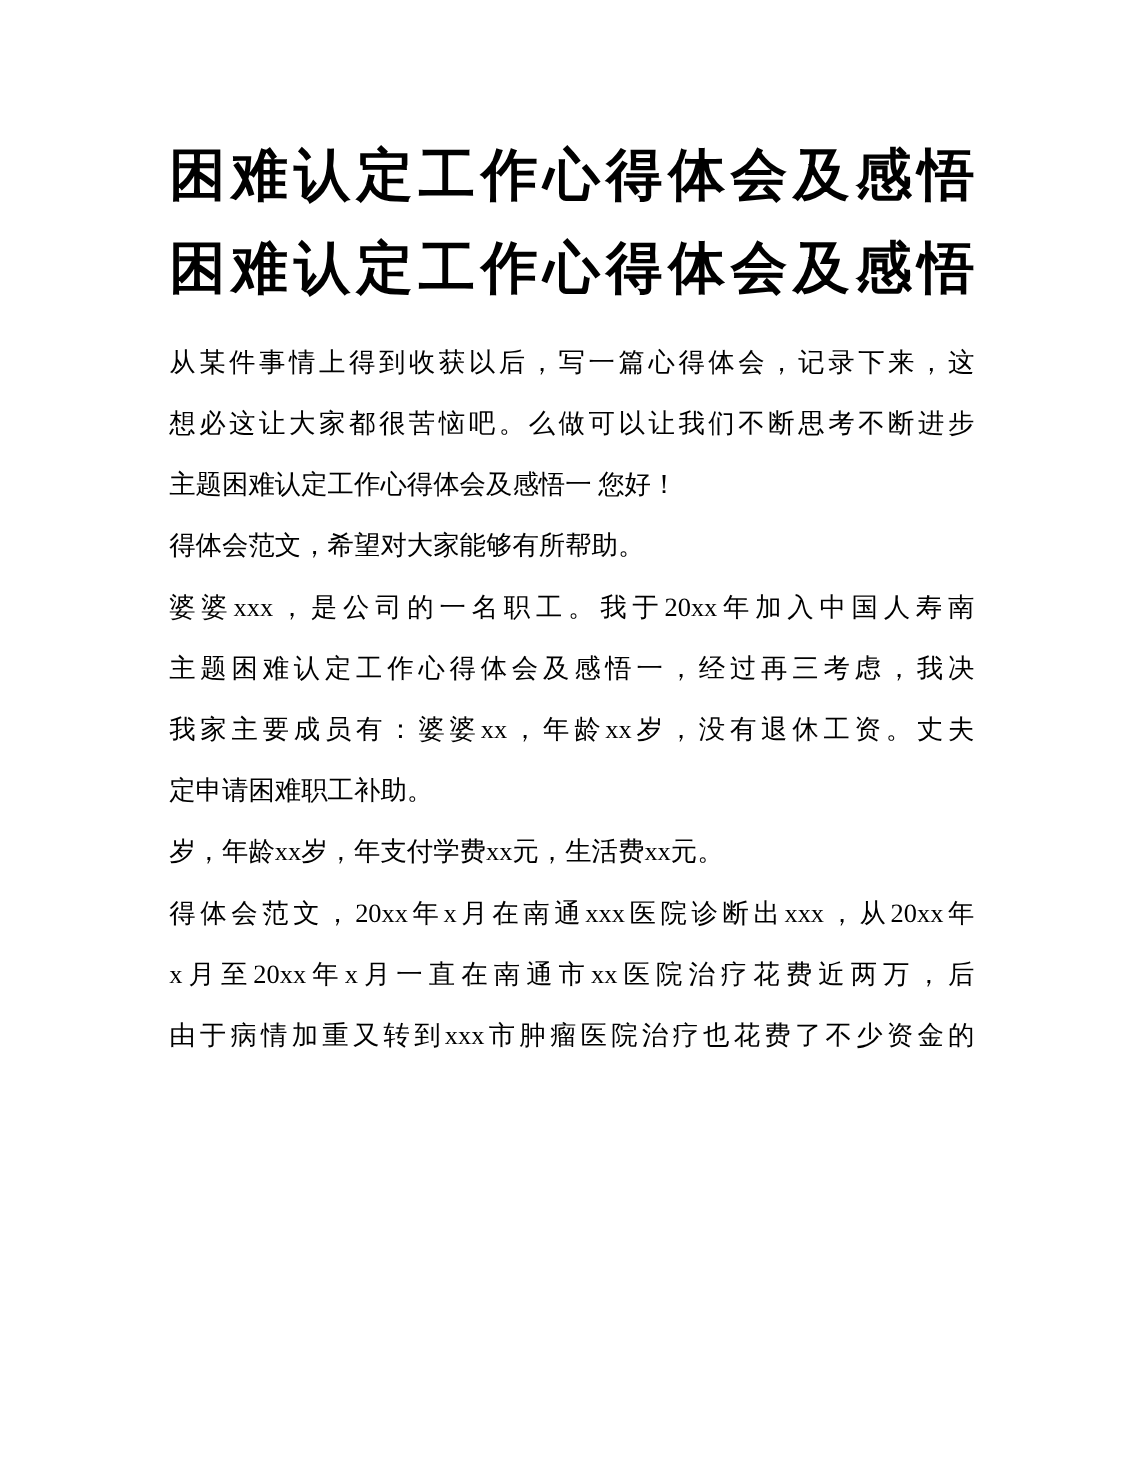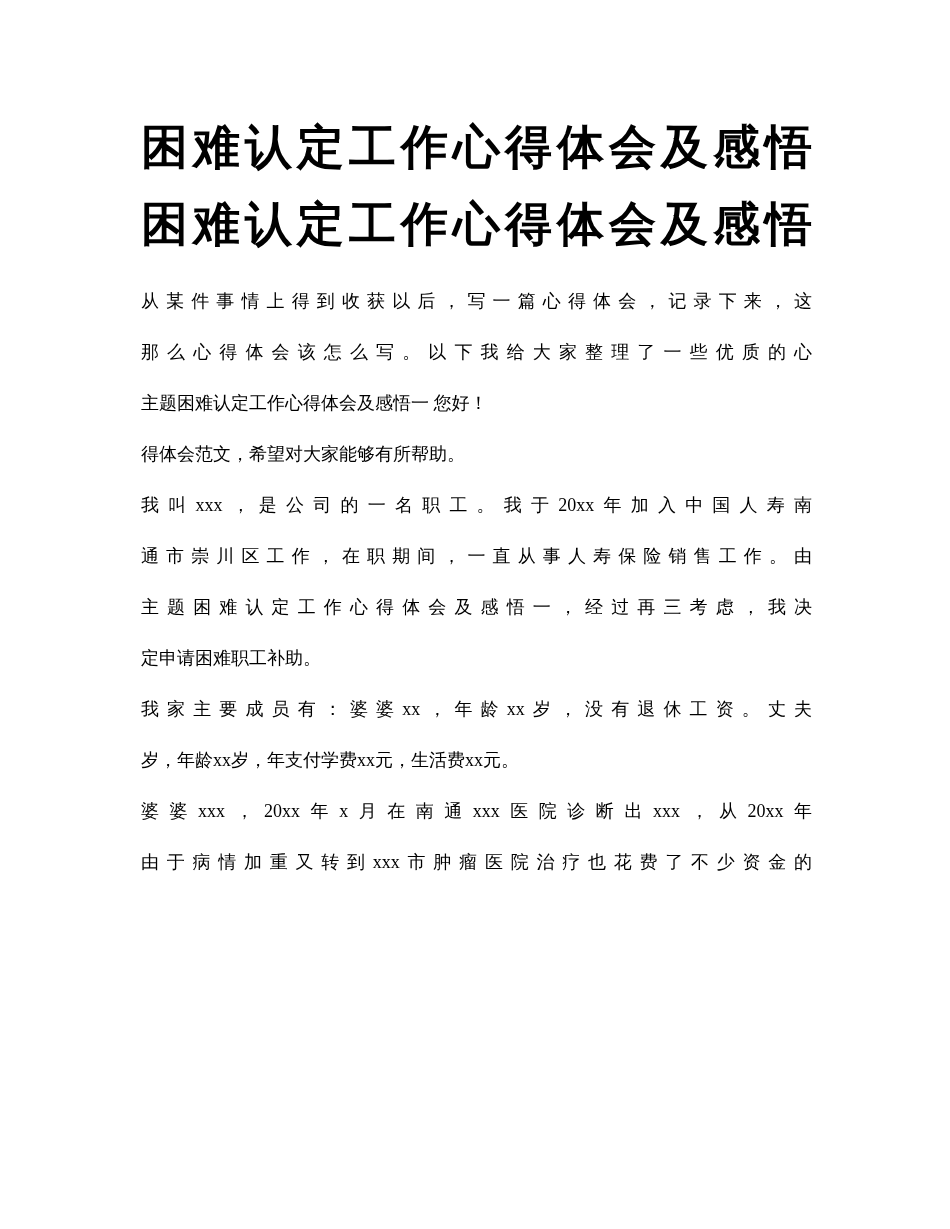--- a/index.html
+++ b/index.html
@@ -32,21 +32,21 @@
   }
   .title .t-line.fill {
     white-space: normal;
     text-align: justify;
     text-align-last: justify;
   }
   .body-text {
     margin-top: 13px;
   }
   .b-line {
-    font-size: 18px;
+    font-size: 22px;
     line-height: 51px;
     white-space: nowrap;
   }
   .b-line.fill {
     white-space: normal;
     text-align: justify;
     text-align-last: justify;
   }
 </style>
 </head>
@@ -55,27 +55,27 @@
 <div class="page">
   <div class="content">
 
     <h1 class="title">
       <div class="t-line fill">困难认定工作心得体会及感悟</div>
       <div class="t-line fill">困难认定工作心得体会及感悟</div>
     </h1>
 
     <div class="body-text">
       <div class="b-line fill">从某件事情上得到收获以后，写一篇心得体会，记录下来，这</div>
-      <div class="b-line fill">那么心得体会该怎么写。以下我给大家整理了一些优质的心</div>
+      <div class="b-line fill">想必这让大家都很苦恼吧。么做可以让我们不断思考不断进步</div>
       <div class="b-line">主题困难认定工作心得体会及感悟一 您好！</div>
       <div class="b-line">得体会范文，希望对大家能够有所帮助。</div>
-      <div class="b-line fill">我叫xxx，是公司的一名职工。我于20xx年加入中国人寿南</div>
-      <div class="b-line fill">通市崇川区工作，在职期间，一直从事人寿保险销售工作。由</div>
+      <div class="b-line fill">婆婆xxx，是公司的一名职工。我于20xx年加入中国人寿南</div>
       <div class="b-line fill">主题困难认定工作心得体会及感悟一，经过再三考虑，我决</div>
+      <div class="b-line fill">我家主要成员有：婆婆xx，年龄xx岁，没有退休工资。丈夫</div>
       <div class="b-line">定申请困难职工补助。</div>
-      <div class="b-line fill">我家主要成员有：婆婆xx，年龄xx岁，没有退休工资。丈夫</div>
       <div class="b-line">岁，年龄xx岁，年支付学费xx元，生活费xx元。</div>
-      <div class="b-line fill">婆婆xxx，20xx年x月在南通xxx医院诊断出xxx，从20xx年</div>
+      <div class="b-line fill">得体会范文，20xx年x月在南通xxx医院诊断出xxx，从20xx年</div>
+      <div class="b-line fill">x月至20xx年x月一直在南通市xx医院治疗花费近两万，后</div>
       <div class="b-line fill">由于病情加重又转到xxx市肿瘤医院治疗也花费了不少资金的</div>
     </div>
 
   </div>
 </div>
 
 </body></html>

